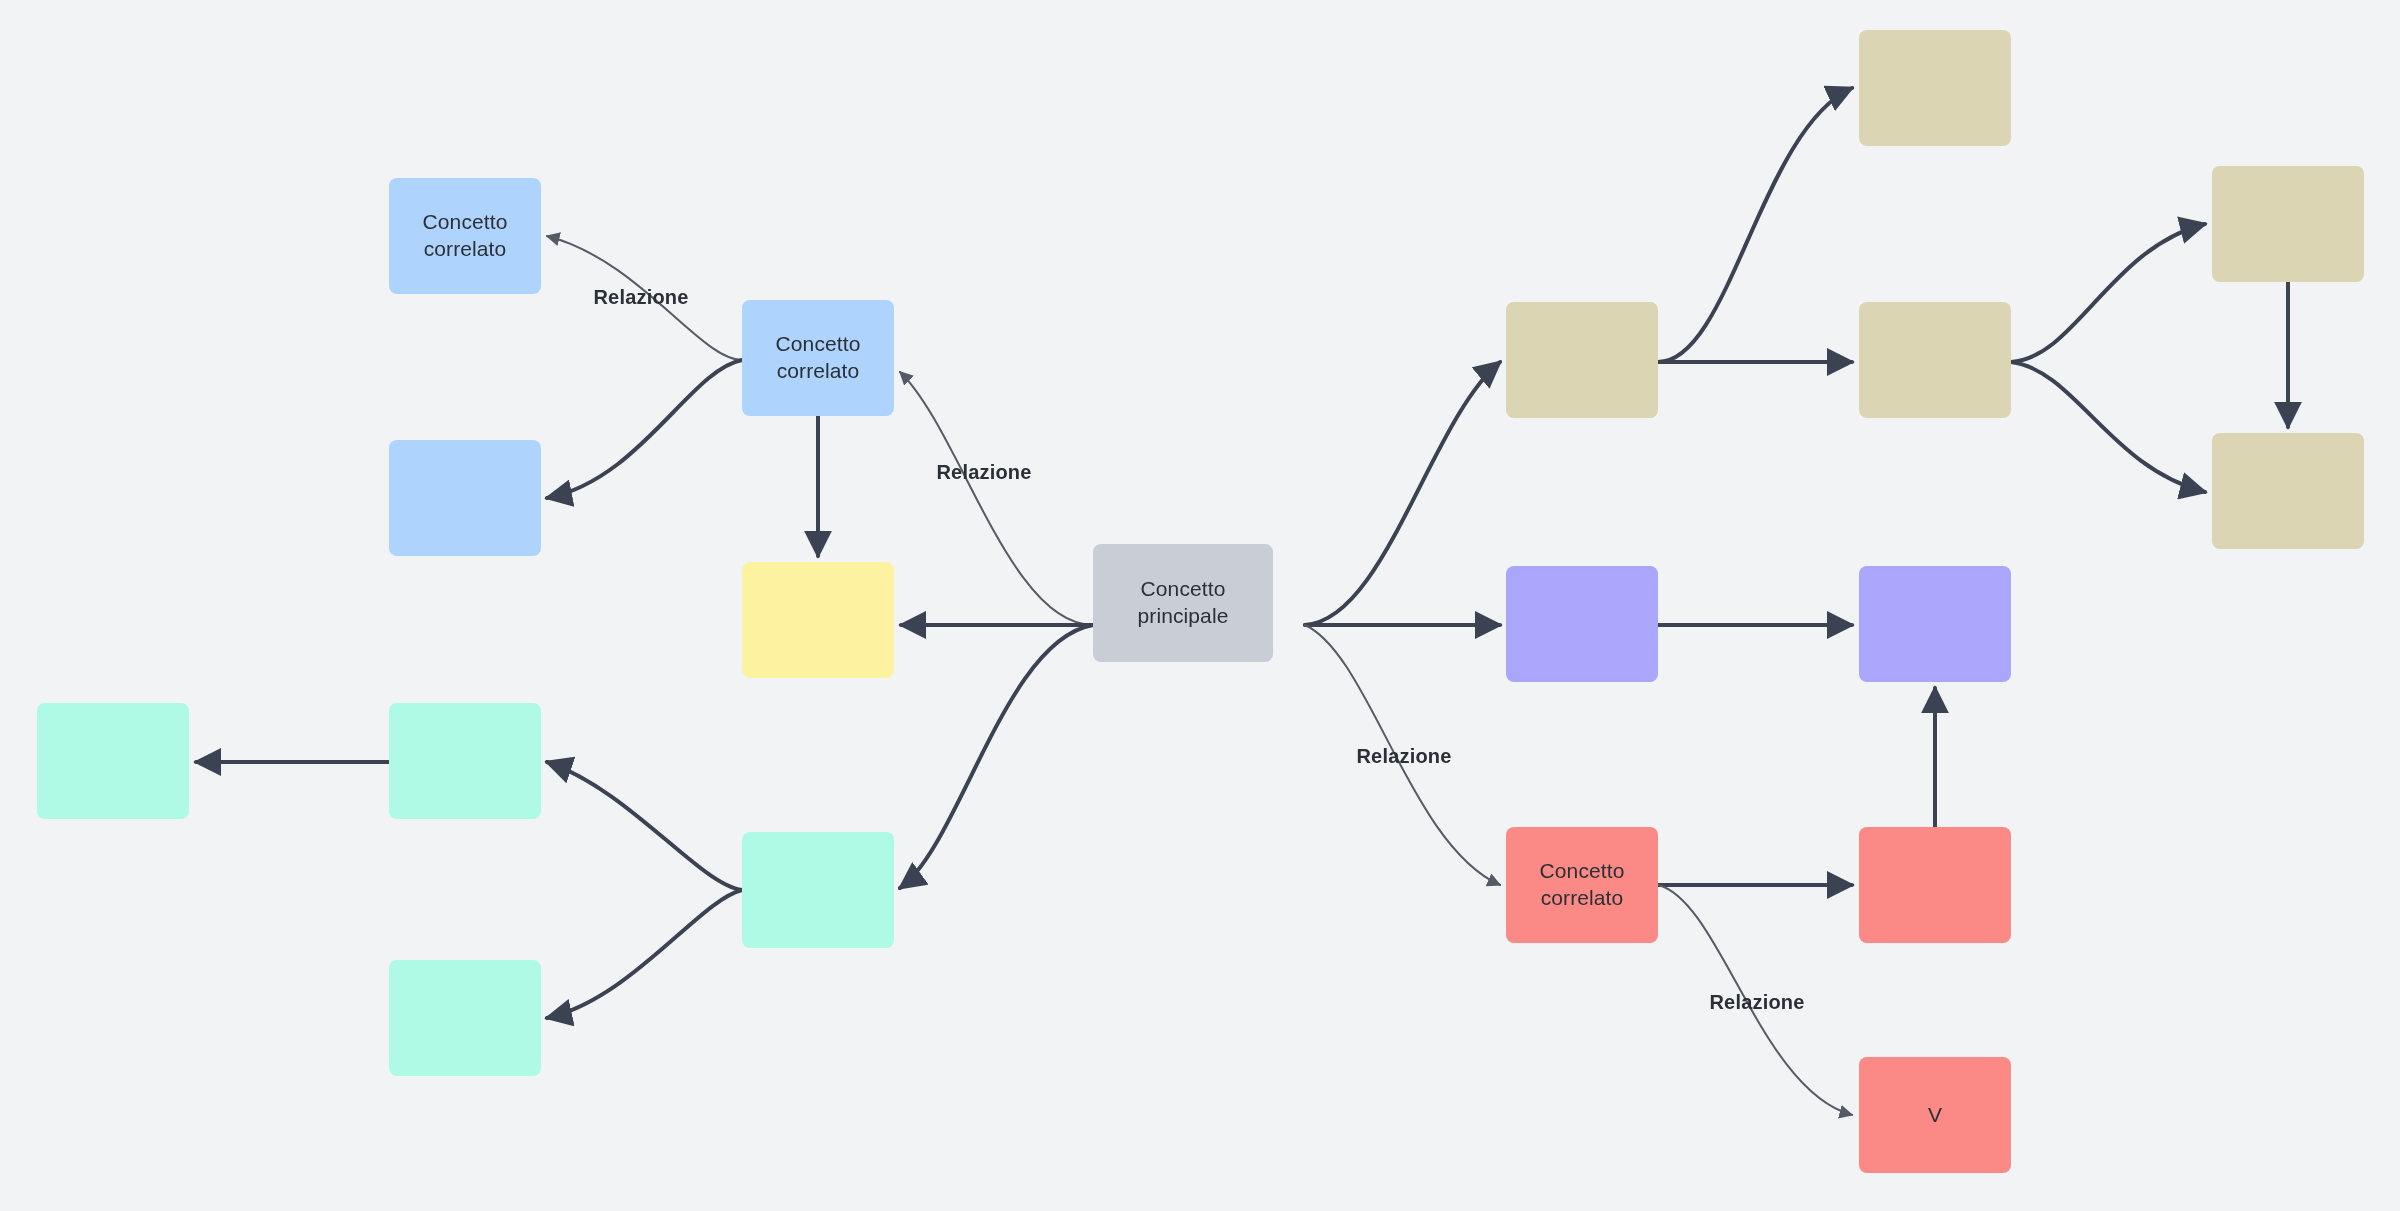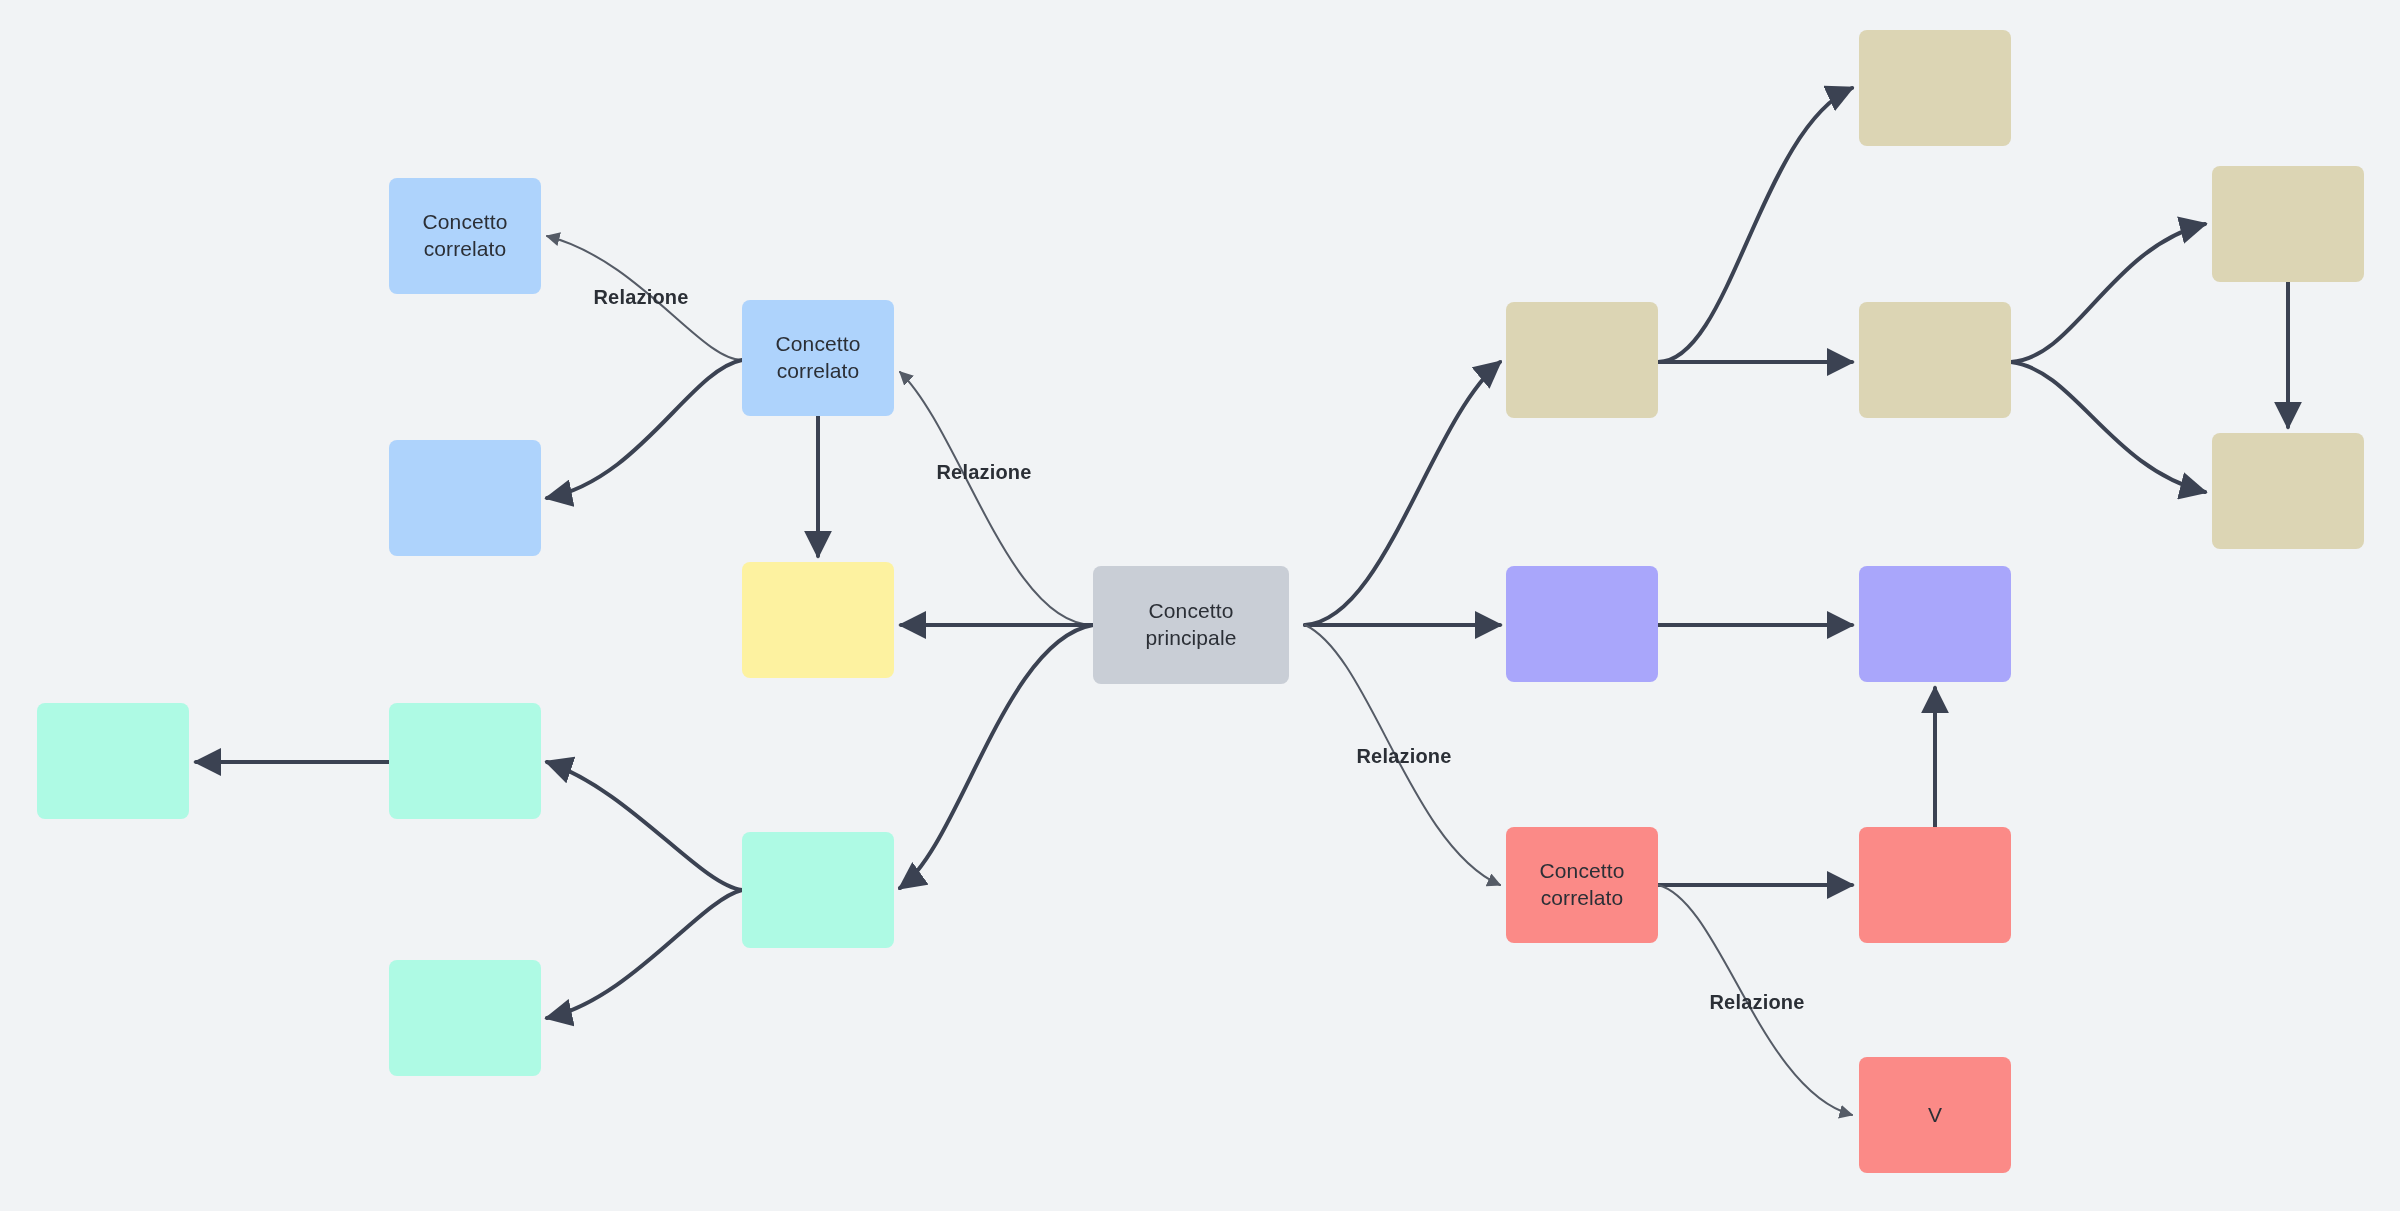--- a/index.html
+++ b/index.html
@@ -86,21 +86,21 @@
         <path d="M 2011 362 C 2075 358 2110 248 2205 224" fill="none" stroke="#3b4252" stroke-width="4" stroke-linecap="round" marker-end="url(#arrow-bold)"></path>
         <path d="M 2011 362 C 2075 370 2110 468 2205 492" fill="none" stroke="#3b4252" stroke-width="4" stroke-linecap="round" marker-end="url(#arrow-bold)"></path>
         <path d="M 2288 282 L 2288 427" fill="none" stroke="#3b4252" stroke-width="4" stroke-linecap="round" marker-end="url(#arrow-bold)"></path>
         <path d="M 1658 625 L 1852 625" fill="none" stroke="#3b4252" stroke-width="4" stroke-linecap="round" marker-end="url(#arrow-bold)"></path>
         <path d="M 1658 885 L 1852 885" fill="none" stroke="#3b4252" stroke-width="4" stroke-linecap="round" marker-end="url(#arrow-bold)"></path>
         <path d="M 1658 885 C 1720 900 1760 1090 1852 1115" fill="none" stroke="#555b66" stroke-width="2" stroke-linecap="round" marker-end="url(#arrow-thin)"></path>
         <path d="M 1935 827 L 1935 688" fill="none" stroke="#3b4252" stroke-width="4" stroke-linecap="round" marker-end="url(#arrow-bold)"></path>
       </g>
   </svg>
   <div id="nodes-layer">
-      <div class="node" style="left: 1093px; top: 566px; width: 196px; height: 118px; background: rgb(201, 206, 214);">Concetto principale</div>
+      <div class="node" style="left: 1093px; top: 544px; width: 180px; height: 118px; background: rgb(201, 206, 214);">Concetto principale</div>
       <div class="node" style="left: 742px; top: 300px; width: 152px; height: 116px; background: rgb(174, 211, 252);">Concetto
 correlato</div>
       <div class="node" style="left: 389px; top: 178px; width: 152px; height: 116px; background: rgb(174, 211, 252);">Concetto
 correlato</div>
       <div class="node" style="left: 389px; top: 440px; width: 152px; height: 116px; background: rgb(174, 211, 252);"></div>
       <div class="node" style="left: 742px; top: 562px; width: 152px; height: 116px; background: rgb(253, 242, 160);"></div>
       <div class="node" style="left: 742px; top: 832px; width: 152px; height: 116px; background: rgb(174, 250, 228);"></div>
       <div class="node" style="left: 389px; top: 703px; width: 152px; height: 116px; background: rgb(174, 250, 228);"></div>
       <div class="node" style="left: 37px; top: 703px; width: 152px; height: 116px; background: rgb(174, 250, 228);"></div>
       <div class="node" style="left: 389px; top: 960px; width: 152px; height: 116px; background: rgb(174, 250, 228);"></div>

